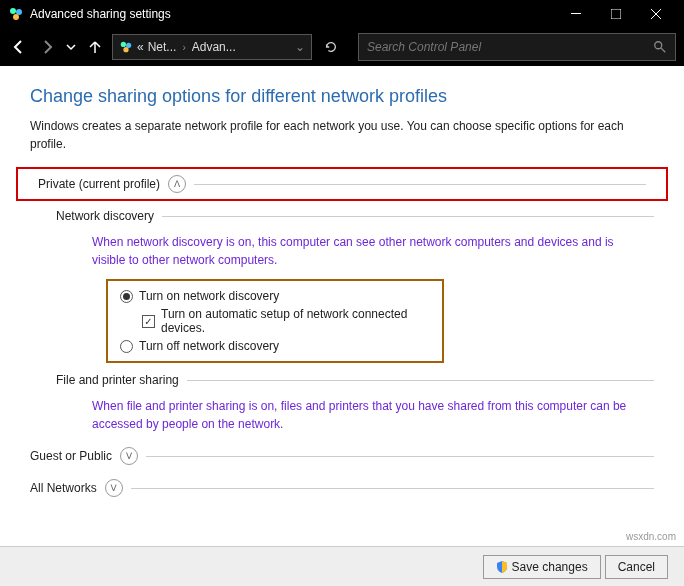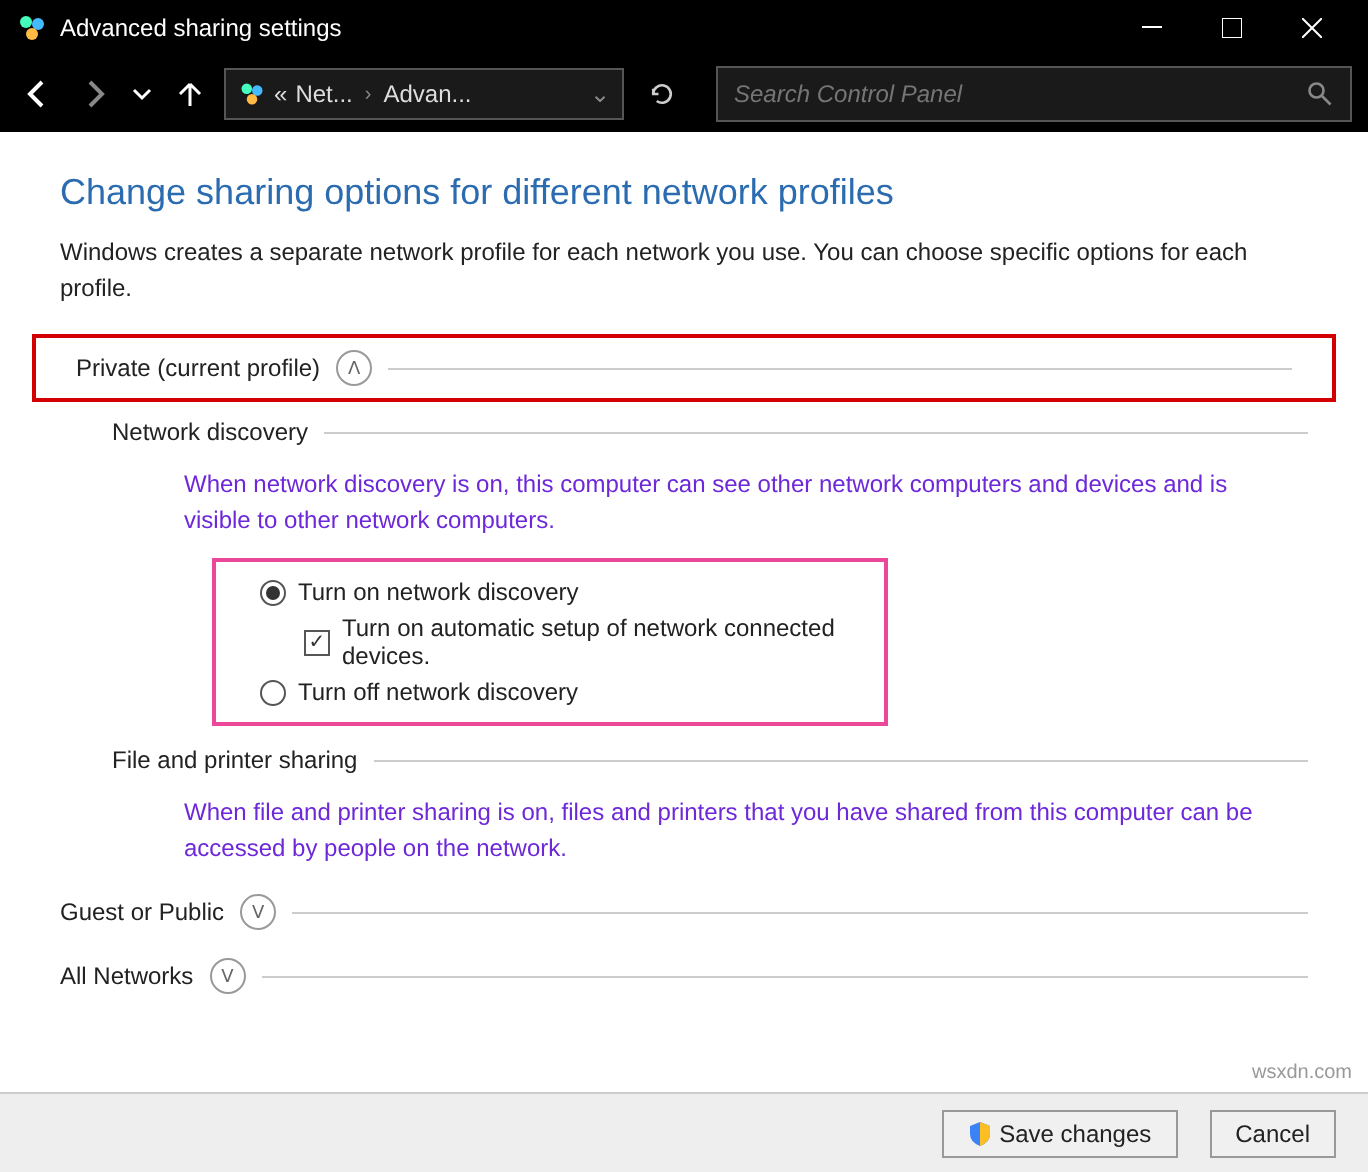--- a/index.html
+++ b/index.html
@@ -25,28 +25,28 @@
     .profile-section { margin-bottom: 6px; }
     .profile-header { display: flex; align-items: center; padding: 4px 0; font-size: 12px; color: #222; position: relative; }
     .profile-header::after { content: ""; flex: 1; height: 1px; background: #ccc; margin-left: 8px; }
     .expand-btn { width: 18px; height: 18px; border-radius: 50%; border: 1px solid #999; display: flex; align-items: center; justify-content: center; margin-left: 8px; background: #fff; font-size: 9px; color: #666; }
     .redbox-header { border: 2px solid #d20000; padding: 2px 20px; margin: 0 -14px 6px -14px; }
     .subsection { margin-left: 26px; margin-top: 8px; }
     .subsection-title { font-size: 12px; color: #222; display: flex; align-items: center; text-align: right; }
     .subsection-title::after { content: ""; flex: 1; height: 1px; background: #ccc; margin-left: 8px; }
     .subsection-desc { font-size: 12px; color: #6d28d9; margin: 10px 20px 10px 36px; line-height: 1.5; }
     .option-group { margin-left: 60px; }
-    .redbox-options { border: 2px solid #ec4899; padding: 6px 22px; margin: 4px 210px 10px 50px; }
+    .redbox-options { border: 2px solid #a16207; padding: 6px 12px; margin: 4px 210px 10px 50px; }
     .radio-row, .checkbox-row { display: flex; align-items: center; font-size: 12px; color: #222; padding: 2px 0; cursor: pointer; }
     .checkbox-row { margin-left: 22px; }
     .radio { width: 13px; height: 13px; border-radius: 50%; border: 1px solid #555; margin-right: 6px; display: flex; align-items: center; justify-content: center; flex-shrink: 0; }
     .radio.checked::after { content: ""; width: 7px; height: 7px; border-radius: 50%; background: #333; }
     .checkbox { width: 13px; height: 13px; border: 1px solid #555; margin-right: 6px; display: flex; align-items: center; justify-content: center; flex-shrink: 0; font-size: 10px; color: #333; }
     .checkbox.checked::after { content: "✓"; }
-    .footer { position: absolute; bottom: 0; left: 0; right: 0; height: 40px; background: #eee; border-top: 1px solid #ccc; display: flex; align-items: center; justify-content: flex-end; padding: 0 16px; gap: 16px; }
+    .footer { position: absolute; bottom: 0; left: 0; right: 0; height: 40px; background: #eee; border-top: 1px solid #ccc; display: flex; align-items: center; justify-content: flex-end; padding: 0 16px; gap: 4px; }
     .btn { height: 24px; padding: 0 12px; background: #f0f0f0; border: 1px solid #999; font-size: 12px; color: #222; display: flex; align-items: center; gap: 4px; cursor: pointer; }
     .shield { width: 12px; height: 12px; }
     .watermark { position: absolute; bottom: 44px; right: 8px; font-size: 10px; color: #999; }
   </style>
 </head>
 <body>
 
 <div class="titlebar">
   <svg class="titlebar-icon" viewBox="0 0 16 16">
       <circle cx="5" cy="5" r="3" fill="#4fb"></circle>

